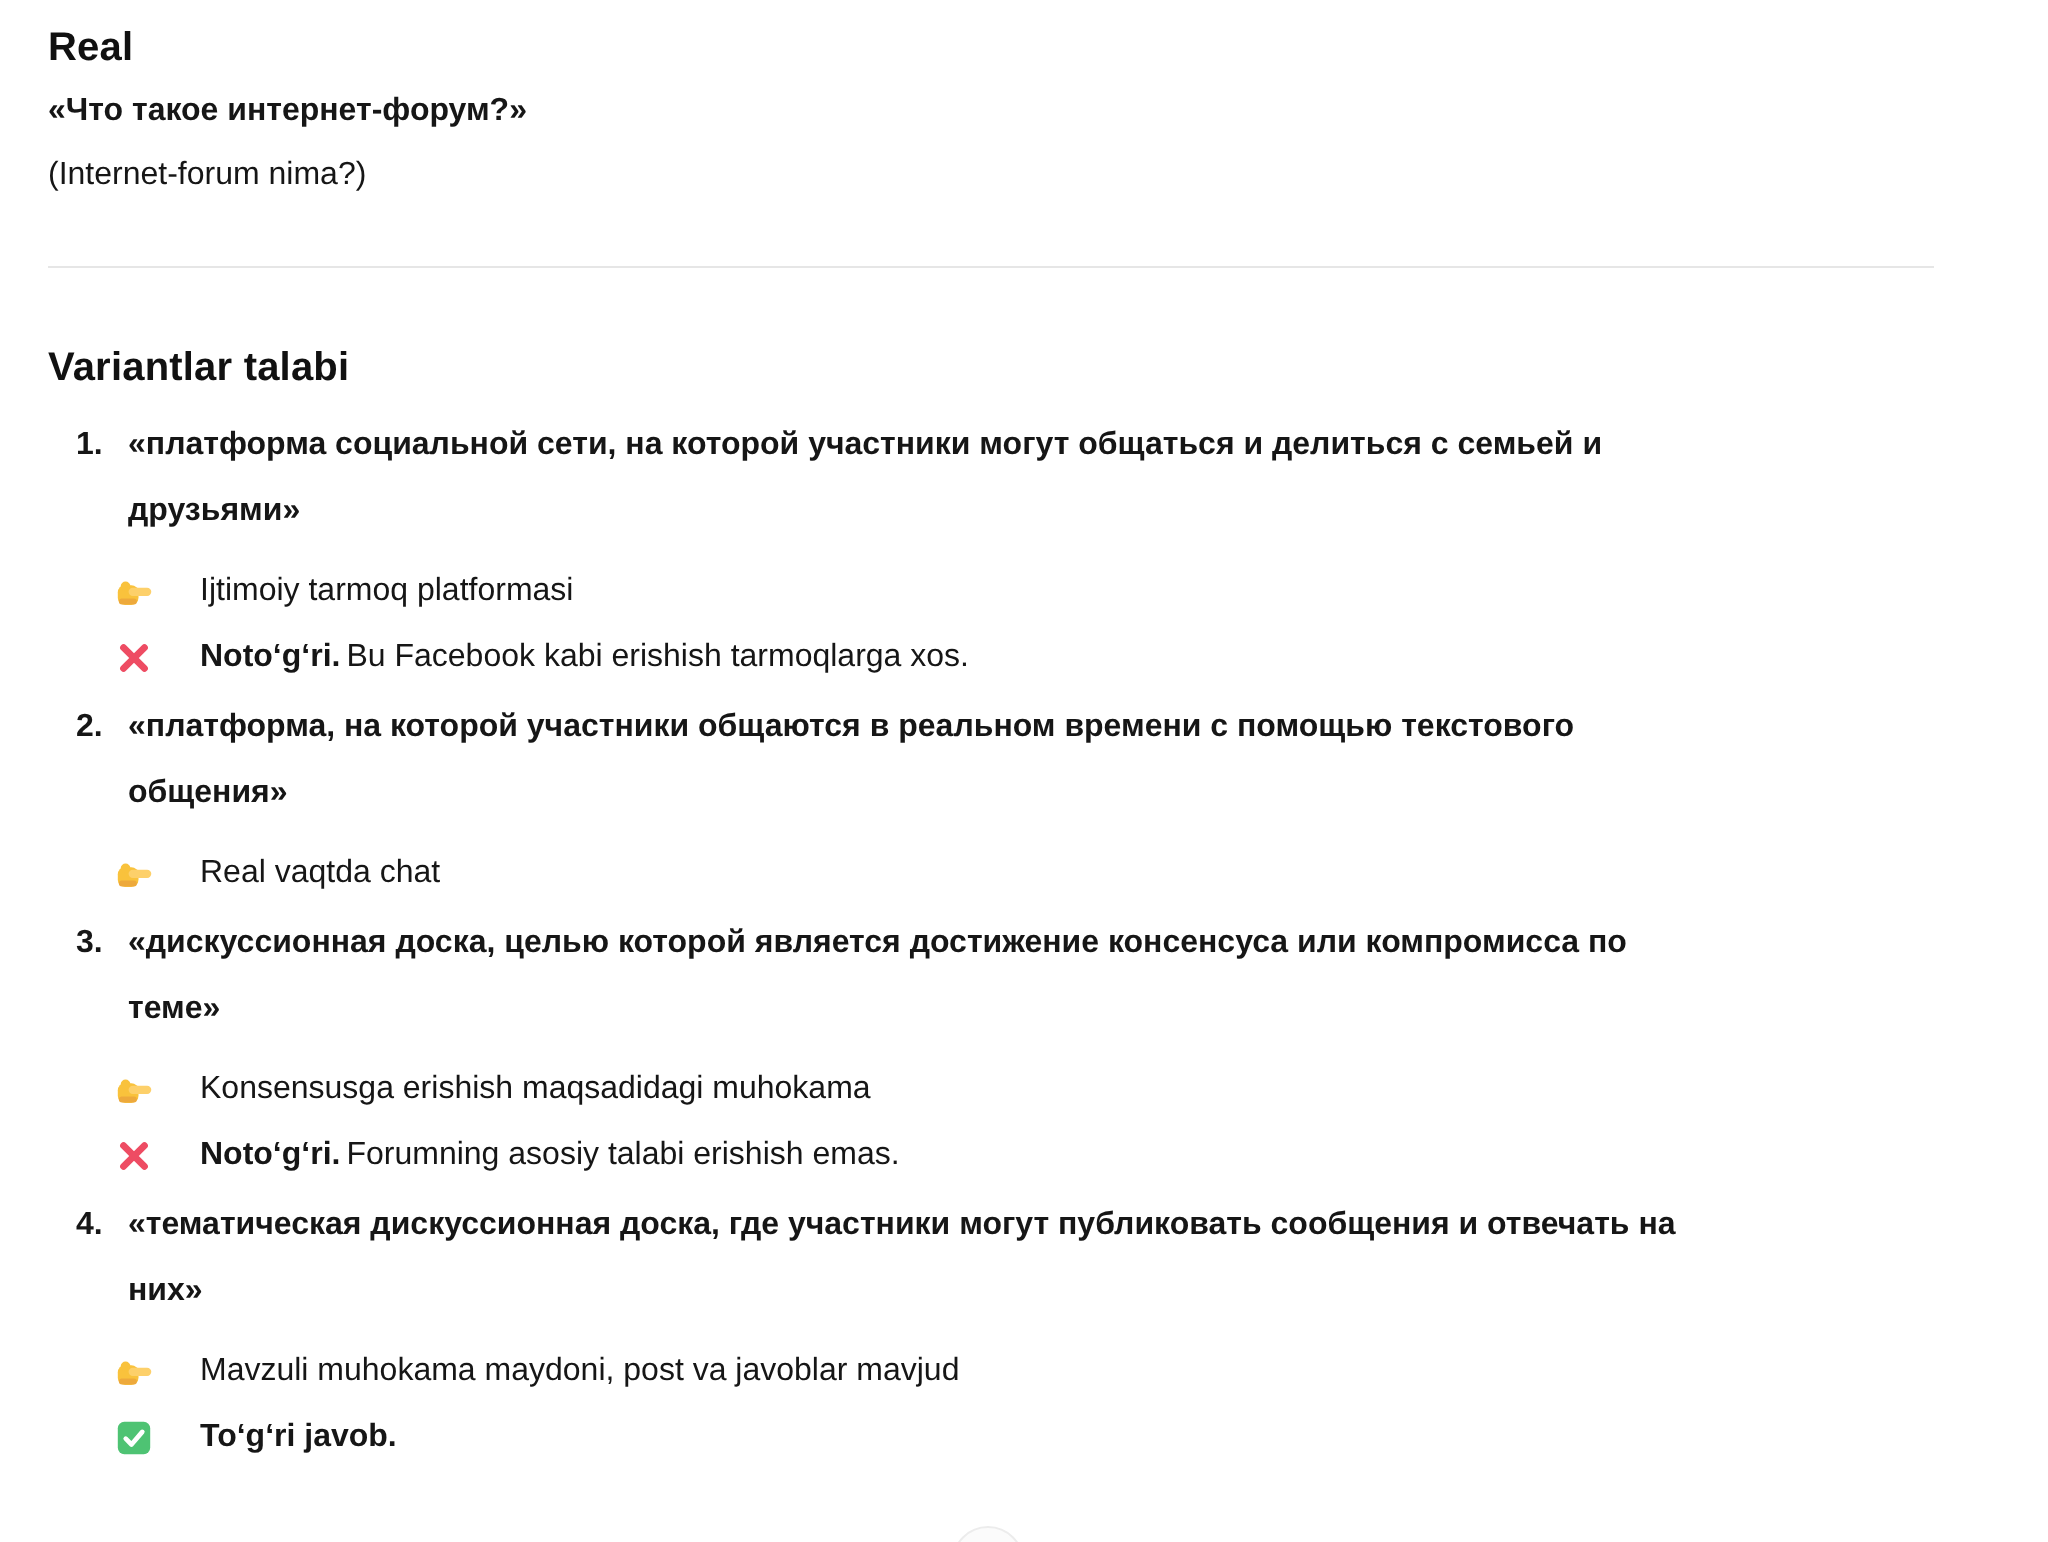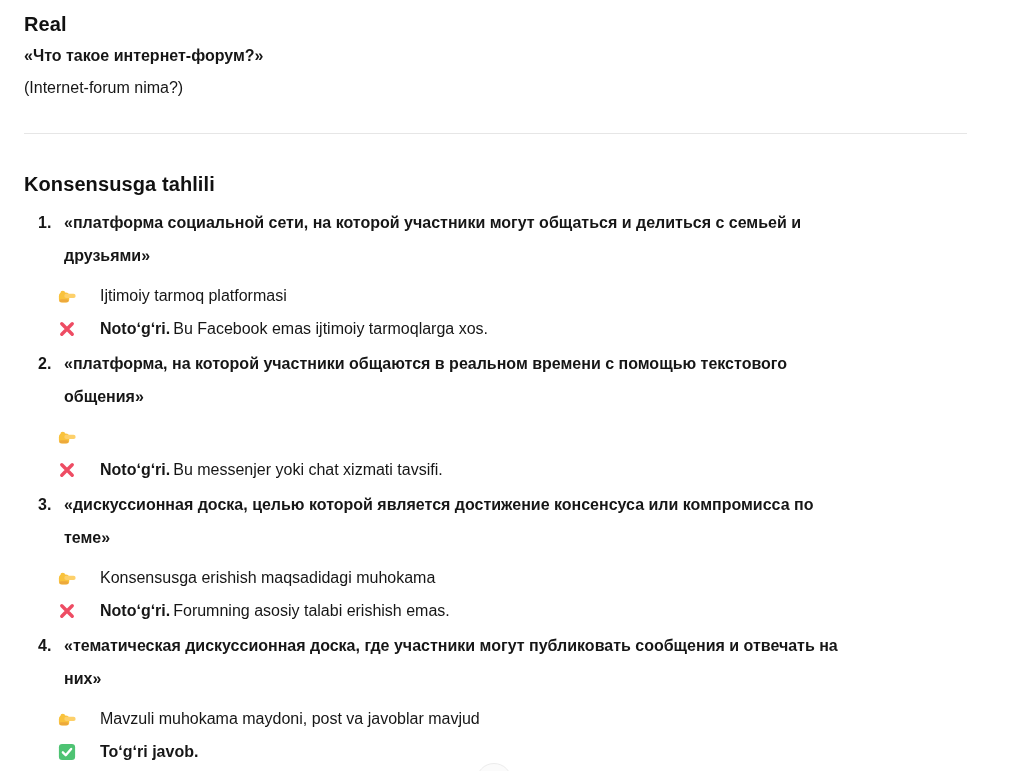--- a/index.html
+++ b/index.html
@@ -74,21 +74,21 @@
 </svg>
 
 <div class="page">
 
   <div class="h-savol">Real</div>
   <p class="q-ru">«Что такое интернет-форум?»</p>
   <p class="q-uz">(Internet-forum nima?)</p>
 
   <hr class="divider">
 
-  <div class="h-tahlil">Konsensusga tahlili</div>
+  <div class="h-tahlil">Variantlar talabi</div>
 
   <div class="options">
 
     <div class="option">
       <span class="num">1.</span>
       <p class="option-quote">«платформа социальной сети, на которой участники могут общаться и делиться с семьей и
 друзьями»</p>
       <div class="iline">
         <span class="icon">
             <svg viewBox="0 0 20 20">
@@ -96,42 +96,35 @@
             </svg>
           </span>
         <span>Ijtimoiy tarmoq platformasi</span>
       </div>
       <div class="iline">
         <span class="icon">
             <svg viewBox="0 0 20 20">
               <use href="#icon-cross"></use>
             </svg>
           </span>
-        <span><span class="verdict-label">Notoʻgʻri.</span><span class="verdict-text">Bu Facebook emas ijtimoiy tarmoqlarga xos.</span></span>
+        <span><span class="verdict-label">Notoʻgʻri.</span><span class="verdict-text">Bu Facebook kabi erishish tarmoqlarga xos.</span></span>
       </div>
     </div>
 
     <div class="option">
       <span class="num">2.</span>
       <p class="option-quote">«платформа, на которой участники общаются в реальном времени с помощью текстового
 общения»</p>
       <div class="iline">
         <span class="icon">
             <svg viewBox="0 0 20 20">
               <use href="#icon-hand"></use>
             </svg>
           </span>
-      </div>
-      <div class="iline">
-        <span class="icon">
-            <svg viewBox="0 0 20 20">
-              <use href="#icon-cross"></use>
-            </svg>
-          </span>
-        <span><span class="verdict-label">Notoʻgʻri.</span><span class="verdict-text">Bu messenjer yoki chat xizmati tavsifi.</span></span>
+        <span>Real vaqtda chat</span>
       </div>
     </div>
 
     <div class="option">
       <span class="num">3.</span>
       <p class="option-quote">«дискуссионная доска, целью которой является достижение консенсуса или компромисса по
 теме»</p>
       <div class="iline">
         <span class="icon">
             <svg viewBox="0 0 20 20">

